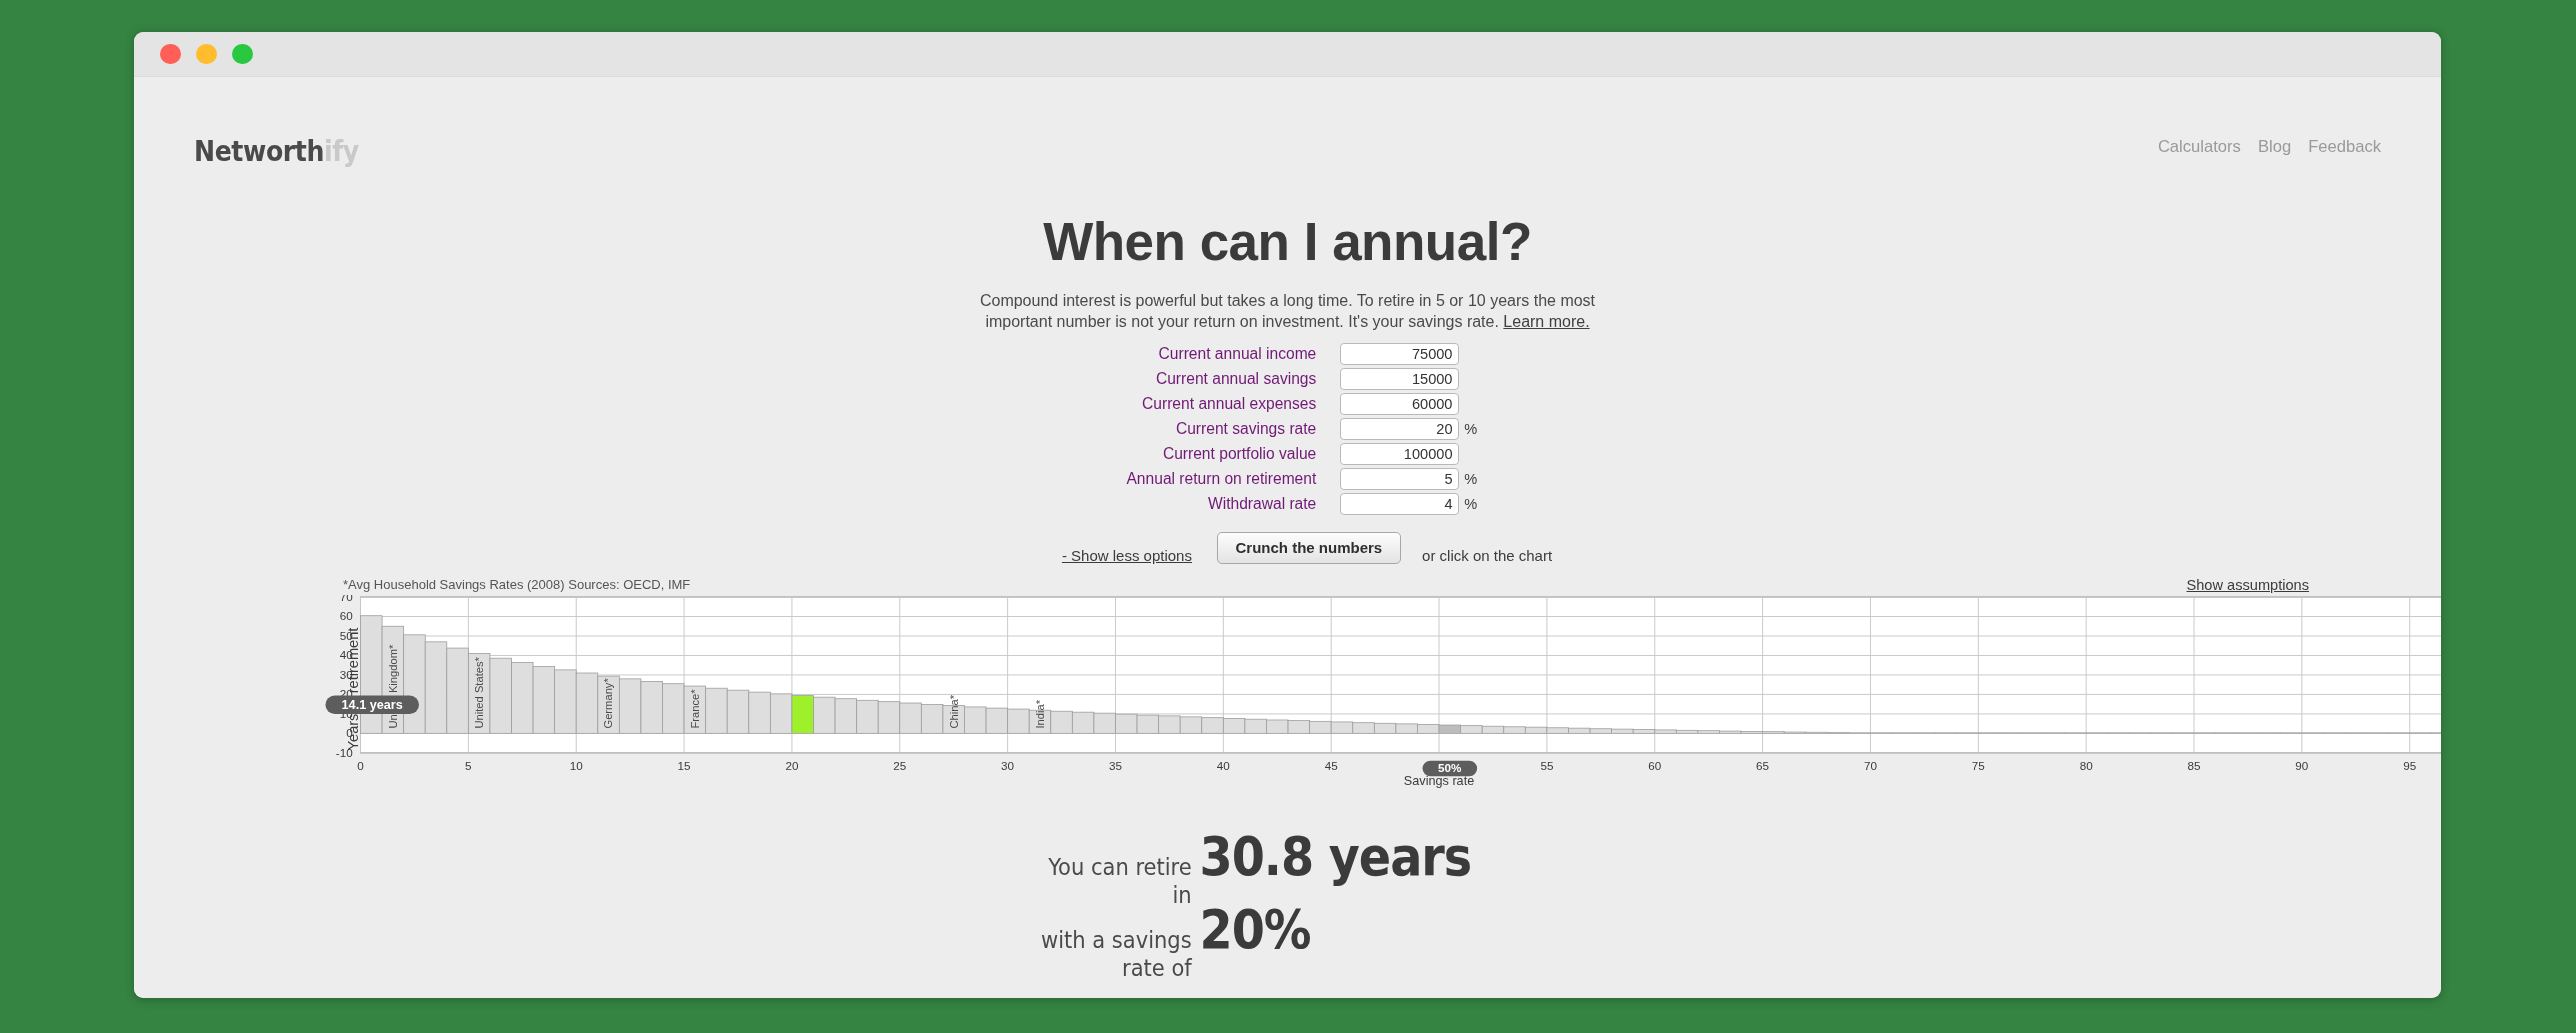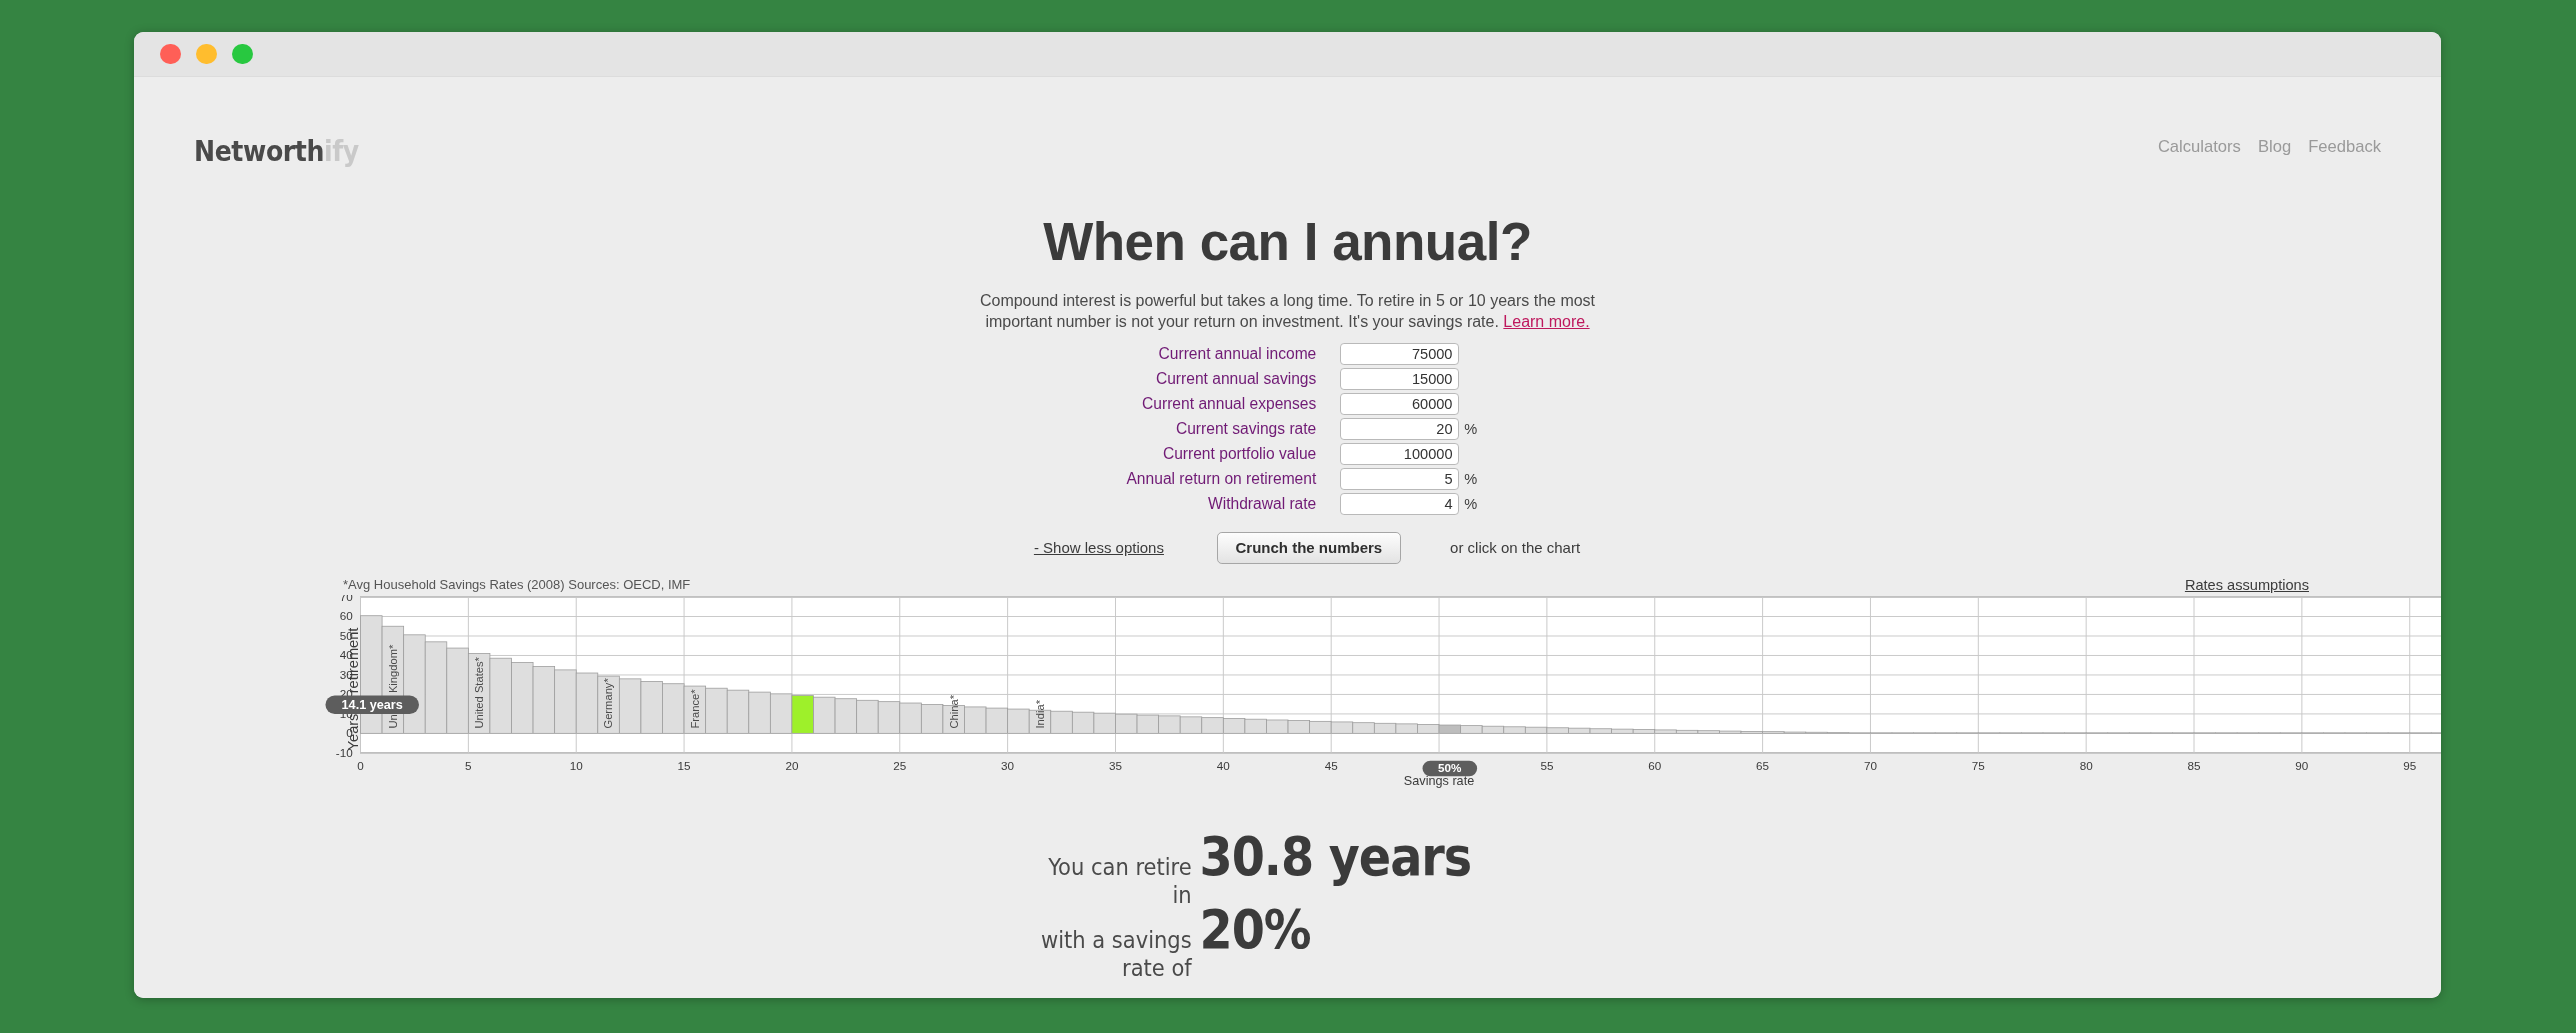--- a/index.html
+++ b/index.html
@@ -52,21 +52,21 @@
   
   #hero { position: absolute; top: 134px; left: 0; right: 0; text-align: center; }
   #title {
     font-size: 53px; font-weight: bold; color: #3b3b3b;
     letter-spacing: -0.5px;
   }
   #subtitle {
     margin: 17.5px auto 0; width: 672px;
     font-size: 16px; line-height: 1.32; color: #4a4a4a;
   }
-  #subtitle a { color: #be185d; text-decoration: underline; }
+  #subtitle a { color: #404040; text-decoration: underline; }
 
   
   #form {
     position: absolute; top: 265px; left: 0; right: 0;
     display: flex; flex-direction: column; align-items: center;
   }
   .frow {
     display: flex; align-items: center; height: 24px; margin-bottom: 1px;
   }
   .flabel {
@@ -77,21 +77,21 @@
     width: 119px; height: 21.4px;
     border: 1px solid #b9b9b9; border-radius: 3.9px;
     background: #fff; color: #333;
     font-family: "Liberation Sans", sans-serif;
     font-size: 14.6px; text-align: right;
     padding: 0 5.8px;
   }
   .fpct { width: 21.4px; padding-left: 4.9px; font-size: 14.6px; color: #3d3d3d; }
 
   #btnrow {
-    display: flex; align-items: center; margin-top: 14.6px; margin-left: 39px; gap: 28px;
+    display: flex; align-items: flex-end; margin-top: 14.6px; margin-left: 39px;
   }
   #showless {
     font-size: 15px; color: #3b3b3b; text-decoration: underline;
     cursor: pointer; margin-right: 25px;
   }
   #crunch {
     font-family: "Liberation Sans", sans-serif;
     font-size: 15px; font-weight: bold; color: #2f2f2f;
     padding: 6.8px 17.5px;
     background: linear-gradient(#fdfdfd, #e3e3e3);
@@ -202,21 +202,21 @@
 
       <div id="btnrow">
         <span id="showless">- Show less options</span>
         <button id="crunch">Crunch the numbers</button>
         <span id="orclick">or click on the chart</span>
       </div>
     </div>
 
     <div id="chartwrap">
       <div id="chartnote">*Avg Household Savings Rates (2008) Sources: OECD, IMF</div>
-      <div id="showassume">Rates assumptions</div>
+      <div id="showassume">Show assumptions</div>
       <div id="ylabel">Years to retirement</div>
       <svg id="svgchart" width="2241" height="195" viewBox="0 0 2300 200">
           <rect x="58" y="2" width="2236" height="160" fill="#ffffff" stroke="#909090" stroke-width="1"></rect>
           <text x="50" y="166" text-anchor="end" font-size="12" font-family="&quot;Liberation Sans&quot;, sans-serif" fill="#3b3b3b">-10</text>
           <line x1="58" y1="142" x2="2294" y2="142" stroke="#c9c9c9" stroke-width="1"></line>
           <text x="50" y="146" text-anchor="end" font-size="12" font-family="&quot;Liberation Sans&quot;, sans-serif" fill="#3b3b3b">0</text>
           <line x1="58" y1="122" x2="2294" y2="122" stroke="#c9c9c9" stroke-width="1"></line>
           <text x="50" y="126" text-anchor="end" font-size="12" font-family="&quot;Liberation Sans&quot;, sans-serif" fill="#3b3b3b">10</text>
           <line x1="58" y1="102" x2="2294" y2="102" stroke="#c9c9c9" stroke-width="1"></line>
           <text x="50" y="106" text-anchor="end" font-size="12" font-family="&quot;Liberation Sans&quot;, sans-serif" fill="#3b3b3b">20</text>

